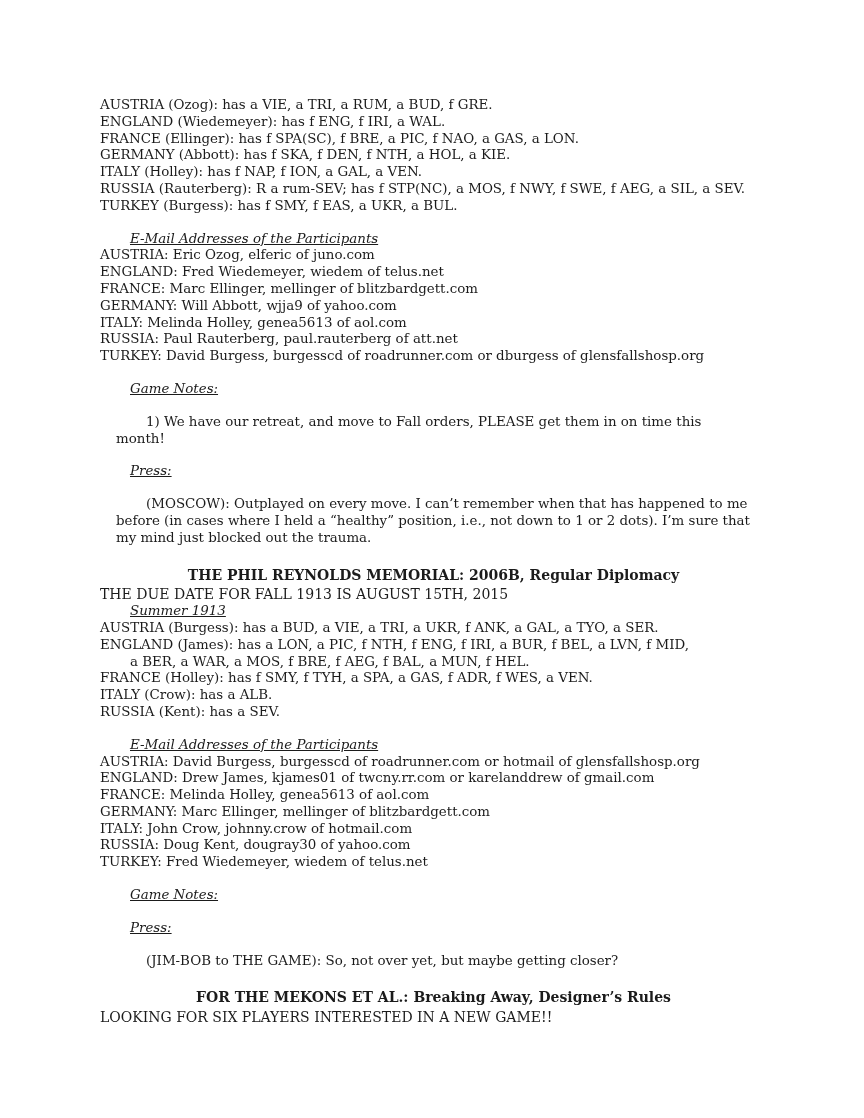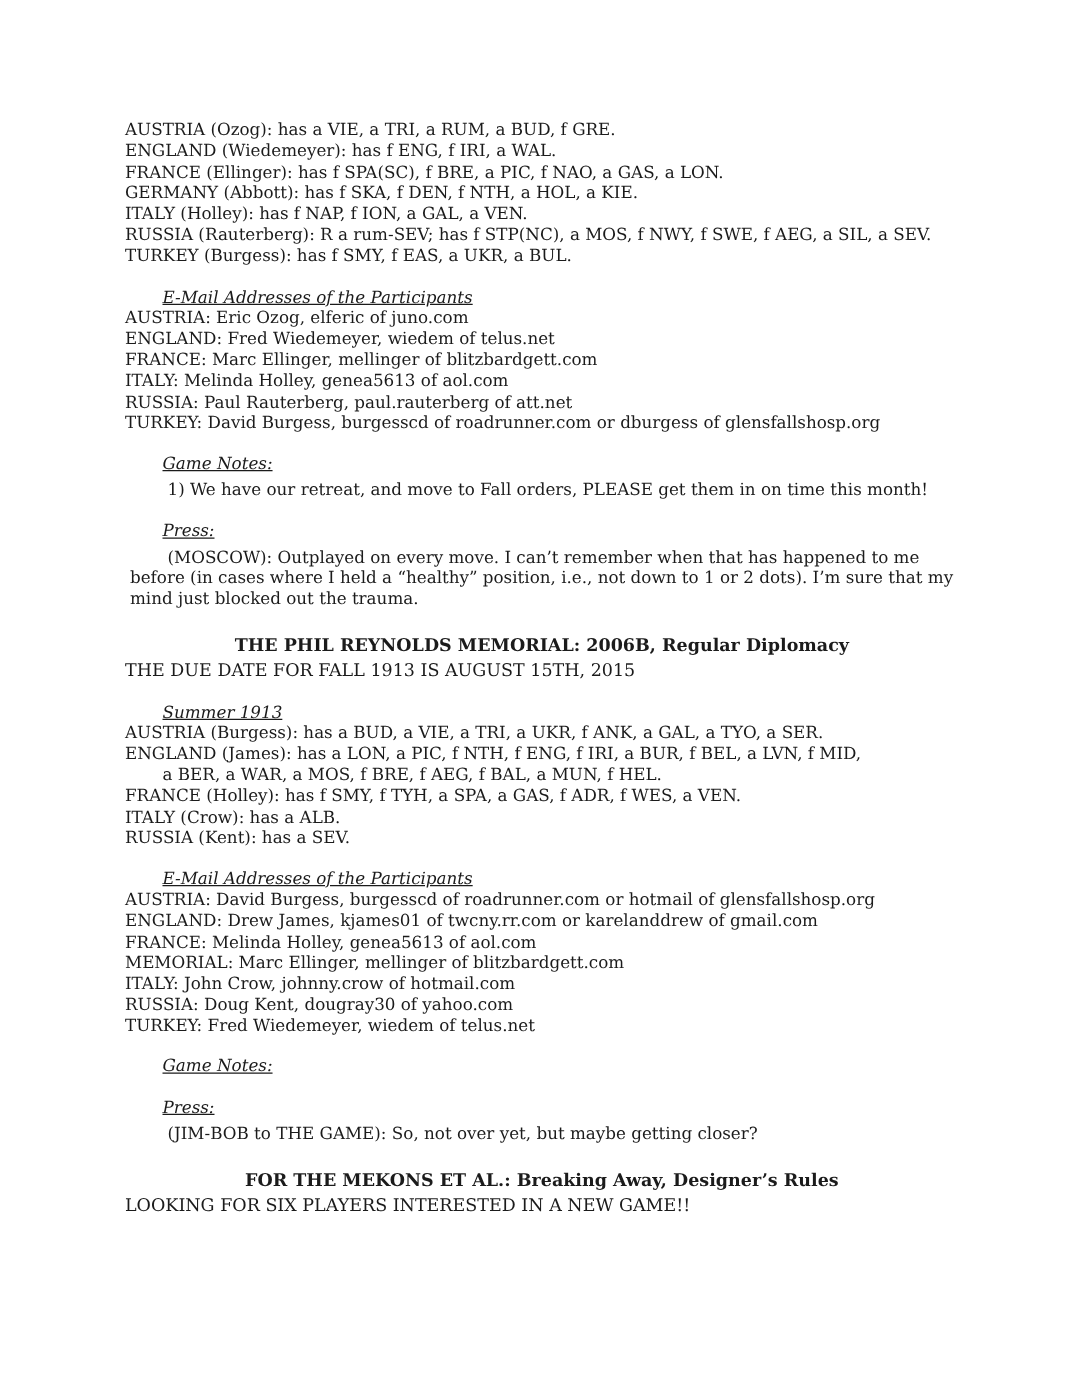--- a/index.html
+++ b/index.html
@@ -13,55 +13,56 @@
     box-sizing: border-box;
     width: 864px; height: 1028px;
     padding: 97px 97px 40px 100px;
     font-size: 13.4px;
     line-height: 16.8px;
   }
   .line { white-space: nowrap; }
   .cont { padding-left: 30px; }
   .ital { font-style: italic; }
   .indent { padding-left: 30px; text-decoration: underline; }
-  .para { margin: 4px; text-indent: 30px; }
+  .para { margin: 16px; text-indent: 30px; }
   .gap { margin-top: 16px; }
   .heading-center {
     font-weight: bold;
     text-align: center;
     margin-top: 20px;
     font-size: 14px;
   }
   .heading-left {
     font-weight: normal;
     text-align: left;
     margin-top: 3px;
     font-size: 14px;
   }
-  .season { margin-top: 17px; }
+  .season { margin-top: 0; }
   section, footer, div, p, span { cursor: default; }
 </style>
 </head>
 <body>
 
 <div class="page">
 
   <section>
     <div class="line">AUSTRIA (Ozog): has a VIE, a TRI, a RUM, a BUD, f GRE.</div>
     <div class="line">ENGLAND (Wiedemeyer): has f ENG, f IRI, a WAL.</div>
     <div class="line">FRANCE (Ellinger): has f SPA(SC), f BRE, a PIC, f NAO, a GAS, a LON.</div>
     <div class="line">GERMANY (Abbott): has f SKA, f DEN, f NTH, a HOL, a KIE.</div>
     <div class="line">ITALY (Holley): has f NAP, f ION, a GAL, a VEN.</div>
     <div class="line">RUSSIA (Rauterberg): R a rum-SEV; has f STP(NC), a MOS, f NWY, f SWE, f AEG, a SIL, a SEV.</div>
     <div class="line">TURKEY (Burgess): has f SMY, f EAS, a UKR, a BUL.</div>
 
     <div class="ital indent gap">E-Mail Addresses of the Participants</div>
     <div class="line">AUSTRIA: Eric Ozog, elferic of juno.com</div>
     <div class="line">ENGLAND: Fred Wiedemeyer, wiedem of telus.net</div>
     <div class="line">FRANCE: Marc Ellinger, mellinger of blitzbardgett.com</div>
+    <div class="line">GERMANY: Will Abbott, wjja9 of yahoo.com</div>
     <div class="line">ITALY: Melinda Holley, genea5613 of aol.com</div>
     <div class="line">RUSSIA: Paul Rauterberg, paul.rauterberg of att.net</div>
     <div class="line">TURKEY: David Burgess, burgesscd of roadrunner.com or dburgess of glensfallshosp.org</div>
 
     <div class="ital indent gap">Game Notes:</div>
     <p class="para">1) We have our retreat, and move to Fall orders, PLEASE get them in on time this month!</p>
 
     <div class="ital indent gap">Press:</div>
     <p class="para">(MOSCOW): Outplayed on every move. I can’t remember when that has happened to me before (in cases where I held a “healthy” position, i.e., not down to 1 or 2 dots). I’m sure that my mind just blocked out the trauma.</p>
   </section>
@@ -75,21 +76,21 @@
     <div class="line">ENGLAND (James): has a LON, a PIC, f NTH, f ENG, f IRI, a BUR, f BEL, a LVN, f MID,</div>
     <div class="line cont">a BER, a WAR, a MOS, f BRE, f AEG, f BAL, a MUN, f HEL.</div>
     <div class="line">FRANCE (Holley): has f SMY, f TYH, a SPA, a GAS, f ADR, f WES, a VEN.</div>
     <div class="line">ITALY (Crow): has a ALB.</div>
     <div class="line">RUSSIA (Kent): has a SEV.</div>
 
     <div class="ital indent gap">E-Mail Addresses of the Participants</div>
     <div class="line">AUSTRIA: David Burgess, burgesscd of roadrunner.com or hotmail of glensfallshosp.org</div>
     <div class="line">ENGLAND: Drew James, kjames01 of twcny.rr.com or karelanddrew of gmail.com</div>
     <div class="line">FRANCE: Melinda Holley, genea5613 of aol.com</div>
-    <div class="line">MEMORIAL: Marc Ellinger, mellinger of blitzbardgett.com</div>
+    <div class="line">GERMANY: Marc Ellinger, mellinger of blitzbardgett.com</div>
     <div class="line">ITALY: John Crow, johnny.crow of hotmail.com</div>
     <div class="line">RUSSIA: Doug Kent, dougray30 of yahoo.com</div>
     <div class="line">TURKEY: Fred Wiedemeyer, wiedem of telus.net</div>
 
     <div class="ital indent gap">Game Notes:</div>
 
     <div class="ital indent gap">Press:</div>
     <p class="para">(JIM-BOB to THE GAME): So, not over yet, but maybe getting closer?</p>
   </section>
 

